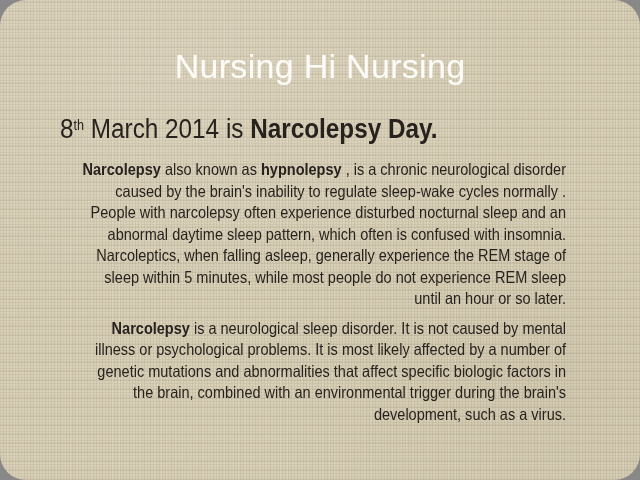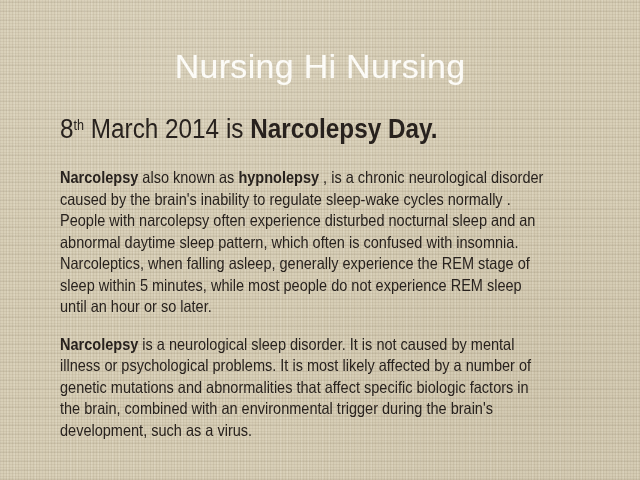--- a/index.html
+++ b/index.html
@@ -15,20 +15,21 @@
     margin:0;
     font-family:"Liberation Sans",sans-serif;
     background-color:var(--bg);
     background-image:
       radial-gradient(ellipse 480px 320px at 30% 15%, rgba(255,255,255,0.09), rgba(255,255,255,0) 70%),
       radial-gradient(ellipse 400px 300px at 85% 80%, rgba(110,95,70,0.06), rgba(0,0,0,0) 70%),
       repeating-linear-gradient(90deg, rgba(120,105,78,0.11) 0px, rgba(120,105,78,0.11) 1px, rgba(0,0,0,0) 1px, rgba(0,0,0,0) 3px),
       repeating-linear-gradient(0deg, rgba(120,105,78,0.09) 0px, rgba(120,105,78,0.09) 1px, rgba(0,0,0,0) 1px, rgba(0,0,0,0) 3px),
       repeating-linear-gradient(90deg, rgba(255,255,255,0.10) 0px, rgba(255,255,255,0.10) 1px, rgba(0,0,0,0) 1px, rgba(0,0,0,0) 7px),
       repeating-linear-gradient(0deg, rgba(90,76,54,0.06) 0px, rgba(90,76,54,0.06) 2px, rgba(0,0,0,0) 2px, rgba(0,0,0,0) 9px);
+    border-radius: 26px;
   }
   .title{
     position:absolute;left:0;right:0;top:46px;
     text-align:center;
     font-size:34px;line-height:40px;
     font-weight:400;
     letter-spacing:0.3px;
     color:var(--title);
     text-shadow:0 0 1px rgba(255,255,255,0.4);
   }
@@ -44,21 +45,21 @@
     font-size:0.52em;
     vertical-align:baseline;
     position:relative;top:-0.55em;
   }
   .heading .b{font-weight:700;}
   .body{
     position:absolute;left:60px;top:151px;width:575px;
     color:var(--text);
     font-size:16.5px;line-height:21.5px;
   }
-  .para{margin:16px 0 8px 0;}
+  .para{margin:8px 0 8px 0;text-align:right;}
   .line{
     white-space:nowrap;
     transform:scaleX(0.88);
     transform-origin:0 50%;
   }
   .b{font-weight:700;}
 </style>
 </head>
 <body>
 

